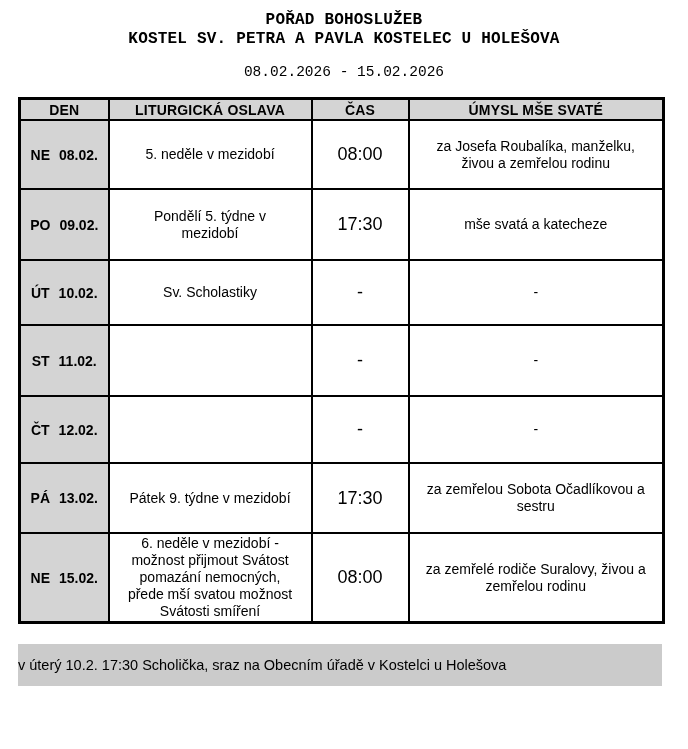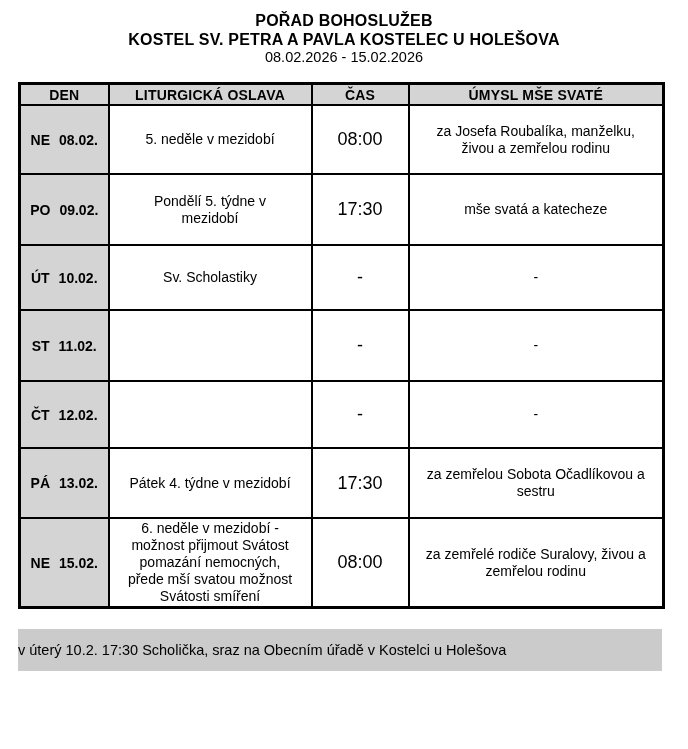--- a/index.html
+++ b/index.html
@@ -14,31 +14,32 @@
   }
   .page {
     position: relative;
     width: 688px;
     height: 749px;
     overflow: hidden;
   }
   .title-block {
     padding-top: 11px;
     text-align: center;
+    font-family: Liberation Mono, monospace;
   }
   .title-line1, .title-line2 {
     font-weight: bold;
     font-size: 16px;
     line-height: 19px;
     letter-spacing: 0.2px;
   }
   .date-range {
     font-size: 14.5px;
     line-height: 16px;
-    margin-top: 0;
+    margin-top: 15px;
   }
   table.schedule {
     border-collapse: collapse;
     table-layout: fixed;
     width: 644px;
     margin: 17px 0 0 18px;
     border: 3px solid #000;
   }
   table.schedule th,
   table.schedule td {
@@ -148,21 +149,21 @@
         <td class="intention-cell">-</td>
       </tr>
       <tr>
         <td class="day-cell"><span class="day-abbr">ČT</span><span class="day-date">12.02.</span></td>
         <td class="celebration-cell"></td>
         <td class="time-cell">-</td>
         <td class="intention-cell">-</td>
       </tr>
       <tr>
         <td class="day-cell"><span class="day-abbr">PÁ</span><span class="day-date">13.02.</span></td>
-        <td class="celebration-cell">Pátek 4. týdne v mezidobí</td>
+        <td class="celebration-cell">Pátek 9. týdne v mezidobí</td>
         <td class="time-cell">17:30</td>
         <td class="intention-cell">za zemřelou Sobota Očadlíkovou a
 sestru</td>
       </tr>
       <tr>
         <td class="day-cell"><span class="day-abbr">NE</span><span class="day-date">15.02.</span></td>
         <td class="celebration-cell">6. neděle v mezidobí -
 možnost přijmout Svátost
 pomazání nemocných,
 přede mší svatou možnost

